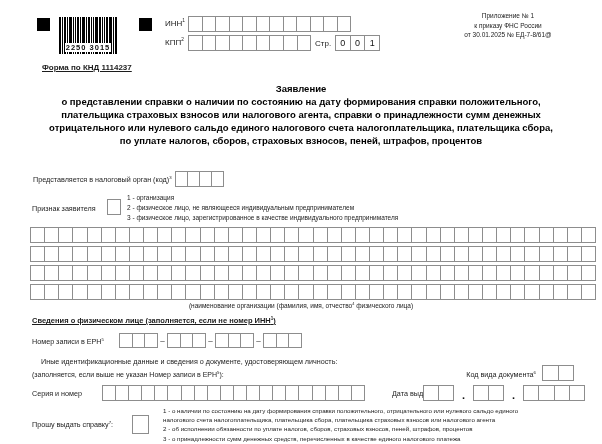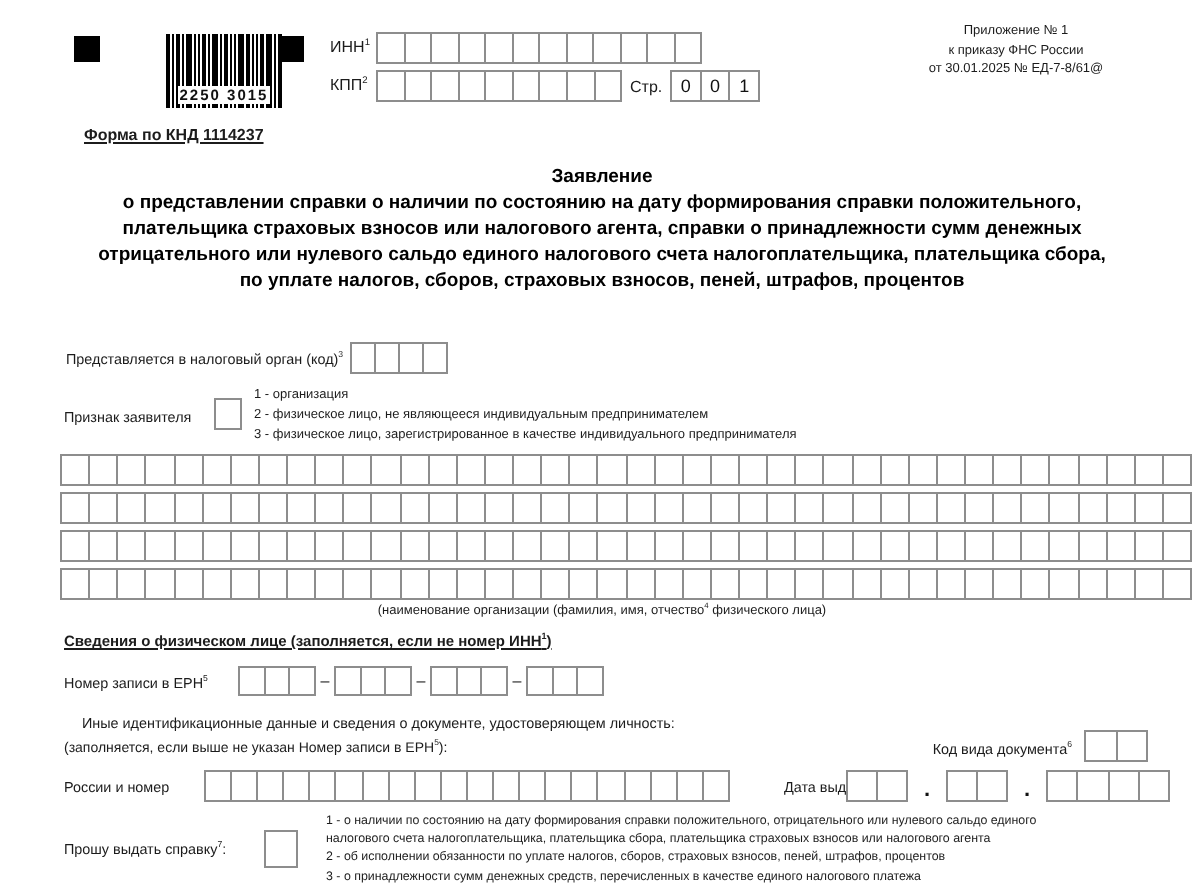--- a/index.html
+++ b/index.html
@@ -10,21 +10,21 @@
   .nowrap { white-space:nowrap; }
   sup { font-size:60%; vertical-align:super; line-height:0; }
 
   .lbl   { font-size:7.2px; color:#1c1c1c; }
   .bold  { font-weight:bold;text-decoration:underline; }
 
   
   .regsq { width:13px; height:13px; background:#000; }
 
   
-  .barcode { width:58px; height:37px;margin-left:24px; }
+  .barcode { width:58px; height:37px; }
   .barcode svg { display:block; }
   .bc-digits { position:absolute; left:0; right:0; top:26px; text-align:center;
                font-size:7.5px; font-weight:bold; letter-spacing:1px; }
   .bc-digits span { background:#fff; padding:0 1px; }
 
   
   .cells { display:flex; }
   .cell  { flex:1; height:16px; border:1px solid #8d8d8d; margin-left:-1px; background:#fff;
            font-size:9px; text-align:center; line-height:15px; }
   .cell:first-child { margin-left:0; }
@@ -374,21 +374,21 @@
   </div>
 
   <div class="abs lbl nowrap" style="left:430px; top:370px; width:106px; text-align:right;">
     <span>Код вида документа</span><sup>6</sup>
   </div>
   <div class="abs cells" style="left:542px; top:365px; width:32px;">
       <span class="cell"></span>
       <span class="cell"></span>
     </div>
 
-  <div class="abs lbl nowrap" style="left:32px; top:389px;">России и номер</div>
+  <div class="abs lbl nowrap" style="left:32px; top:389px;">Серия и номер</div>
   <div class="abs cells" style="left:102px; top:385px; width:263px;">
       <span class="cell"></span>
       <span class="cell"></span>
       <span class="cell"></span>
       <span class="cell"></span>
       <span class="cell"></span>
       <span class="cell"></span>
       <span class="cell"></span>
       <span class="cell"></span>
       <span class="cell"></span>

